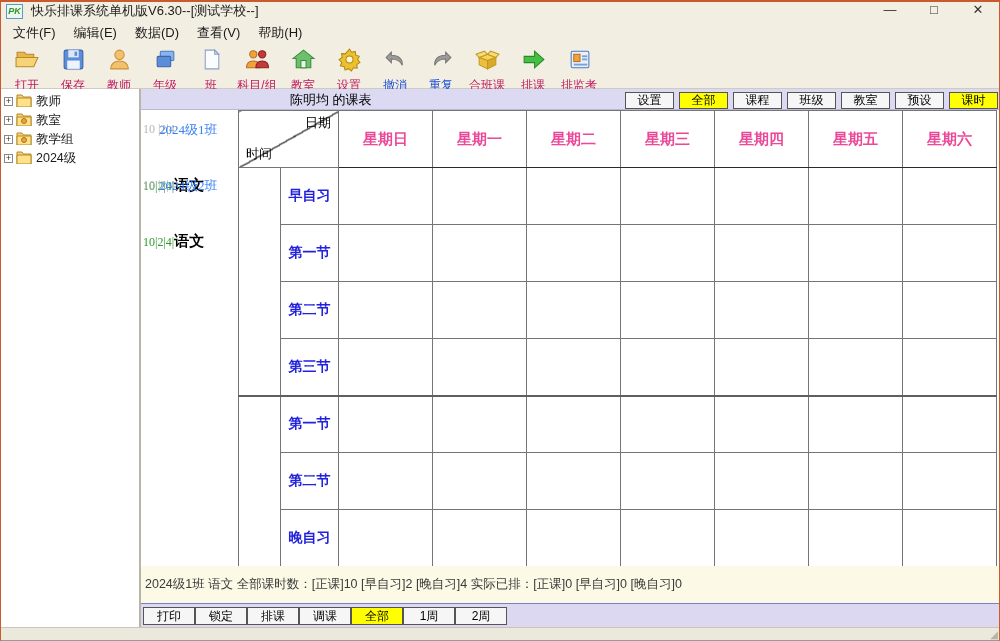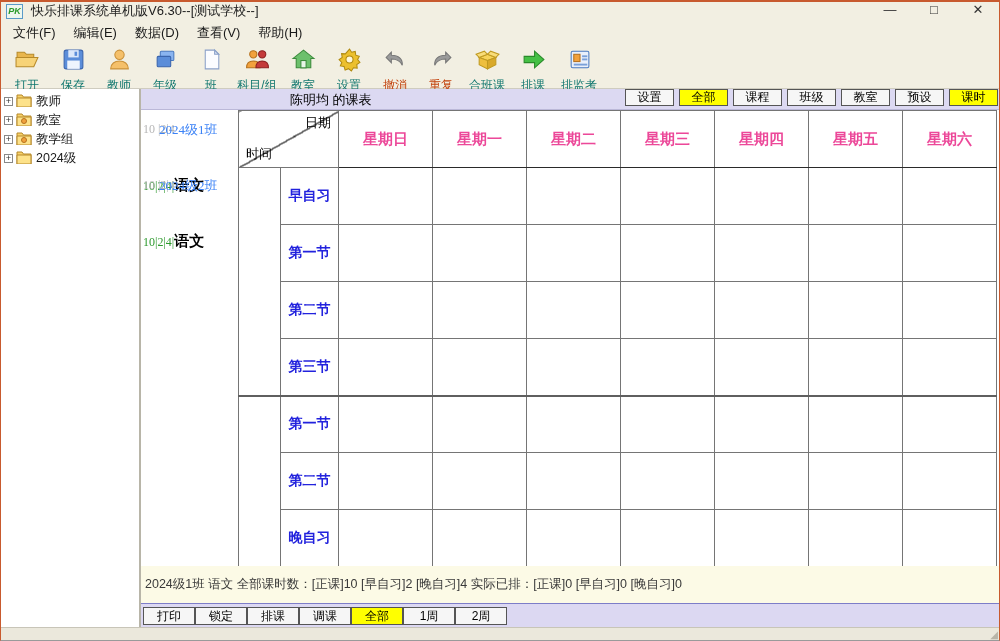--- a/index.html
+++ b/index.html
@@ -24,37 +24,37 @@
   
   .menubar { position:absolute; top:22px; left:0; width:839px; height:22px;
     background:#f2efe2; display:flex; align-items:flex-start; padding-left:4px; }
   .menu-item { padding:0 9px; font-size:13px; line-height:22px; }
 
   
   .toolbar { position:absolute; top:44px; left:0; width:1000px; height:45px;
     background:#f2efe2; border-bottom:1px solid #cfccbf; display:flex; align-items:flex-start; padding:2px 0 0 4px; }
   .tool-btn { display:flex; flex-direction:column; align-items:center; min-width:46px; padding:1px 3px 0; }
   .tool-btn svg { width:25px; height:25px; }
-  .tool-label { font-size:12px; margin-top:1px; color:#0f766e; white-space:nowrap; }
-  .tool-btn.disabled .tool-label { color:#c2410c; }
+  .tool-label { font-size:12px; margin-top:1px; color:#be185d; white-space:nowrap; }
+  .tool-btn.disabled .tool-label { color:#1d4ed8; }
 
   
   .tree-panel { position:absolute; top:89px; left:0; width:141px; height:538px;
     background:#fff; border-right:2px solid #b8b5a8; padding:3px 0 0 4px; }
   .tree-item { display:flex; align-items:center; height:19px; }
   .expand-box { width:9px; height:9px; border:1px solid #888; background:#fff; margin-right:3px;
     font-size:9px; line-height:7px; text-align:center; color:#333; flex:none; }
   .tree-item svg { width:16px; height:13px; margin-right:4px; flex:none; }
   .tree-label { font-size:12.5px; }
 
   
   .content { position:absolute; top:89px; left:141px; width:859px; height:538px; background:#fff; }
 
   .header-strip { position:absolute; top:0; left:0; width:859px; height:21px;
-    background:#dcd9f2; border-bottom:1px solid #bbb8d8; display:flex; align-items:flex-start;padding-left:27px; }
+    background:#dcd9f2; border-bottom:1px solid #bbb8d8; display:flex; align-items:flex-end;padding-left:27px; }
   .tt-title { position:absolute; left:149px; top:2px; font-size:13px; color:#000; }
   .view-btns { margin-left:auto; display:flex; gap:5px; padding-right:2px; }
   .flat-btn { width:49px; height:17px; background:#f6f6f6; border:1px solid #555;
     font-size:12px; line-height:15px; text-align:center; color:#000; }
   .flat-btn.active { background:#ffff00; }
 
   
   .class-list { position:absolute; top:29px; left:0; width:97px; height:532px; background:#fff;font-family:Liberation Serif, serif; }
   .cls-entry { position:absolute; left:2px; width:95px; height:40px; }
   .cls-entry .line1 { position:relative; height:17px; }

